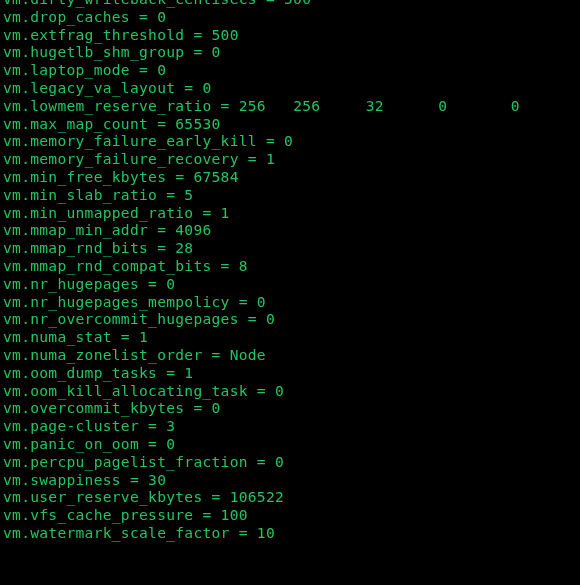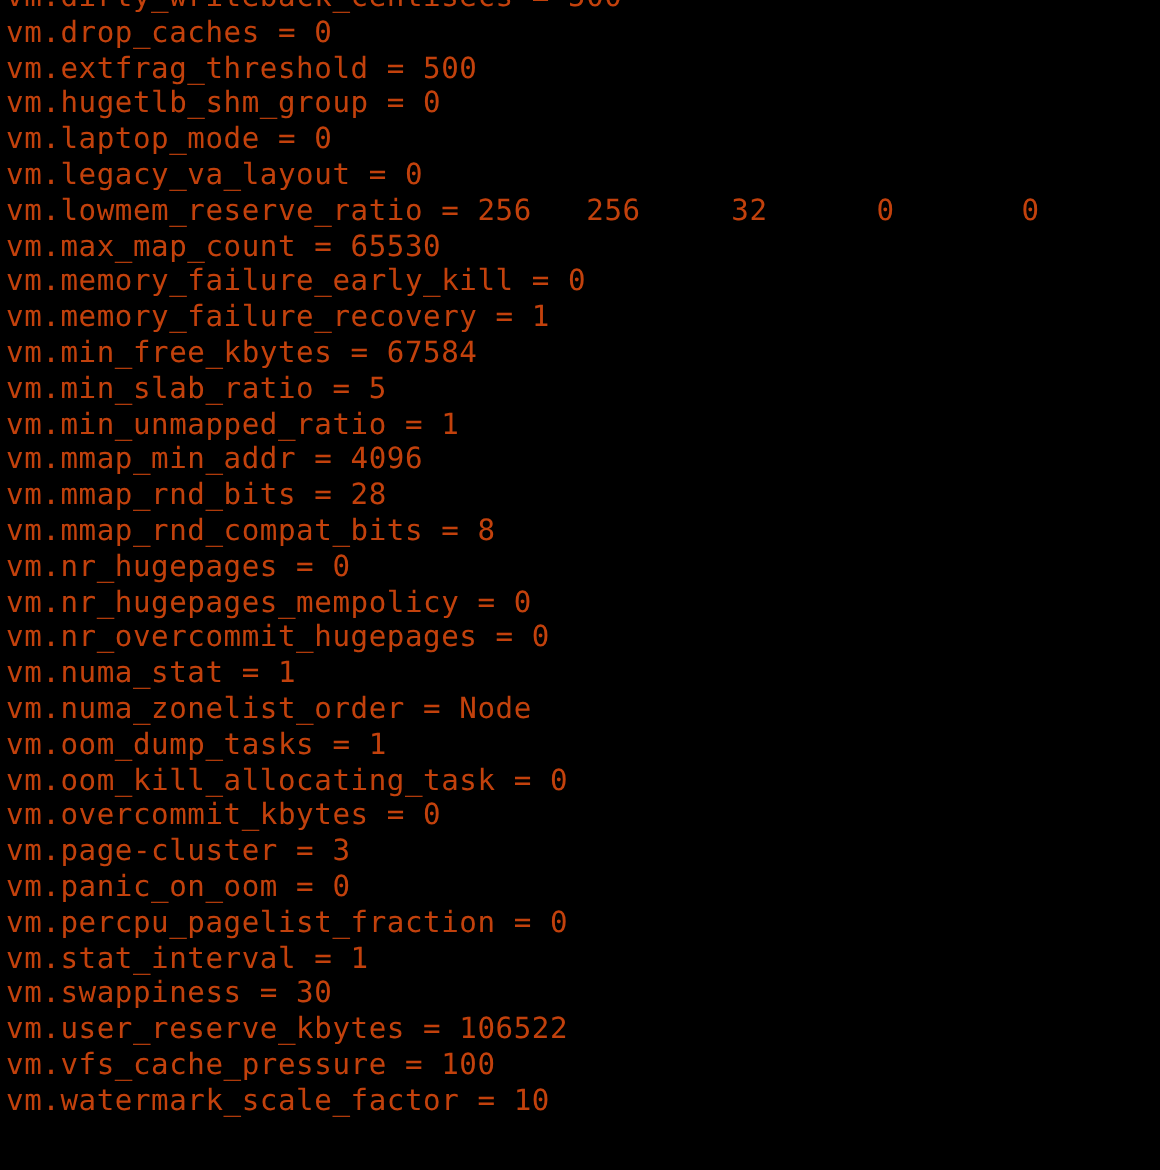--- a/index.html
+++ b/index.html
@@ -34,21 +34,21 @@
     box-sizing: border-box;
   }
 
   .term-line {
     display: block;
     height: 17.8px;
     line-height: 17.8px;
     font-size: 14.6px;
     letter-spacing: 0.28px;
     white-space: pre;
-    color: #c2410c;
+    color: #22c55e;
     font-family: "DejaVu Sans Mono", "Liberation Mono", monospace;
     font-weight: normal;
   }
 
   .term-line.partial-top {
     overflow: hidden;
   }
 </style>
 </head>
 <body>
@@ -75,19 +75,18 @@
       <span class="term-line">vm.nr_hugepages_mempolicy = 0</span>
       <span class="term-line">vm.nr_overcommit_hugepages = 0</span>
       <span class="term-line">vm.numa_stat = 1</span>
       <span class="term-line">vm.numa_zonelist_order = Node</span>
       <span class="term-line">vm.oom_dump_tasks = 1</span>
       <span class="term-line">vm.oom_kill_allocating_task = 0</span>
       <span class="term-line">vm.overcommit_kbytes = 0</span>
       <span class="term-line">vm.page-cluster = 3</span>
       <span class="term-line">vm.panic_on_oom = 0</span>
       <span class="term-line">vm.percpu_pagelist_fraction = 0</span>
-      <span class="term-line">vm.stat_interval = 1</span>
       <span class="term-line">vm.swappiness = 30</span>
       <span class="term-line">vm.user_reserve_kbytes = 106522</span>
       <span class="term-line">vm.vfs_cache_pressure = 100</span>
       <span class="term-line">vm.watermark_scale_factor = 10</span>
     </div>
 </div>
 
 </body></html>

